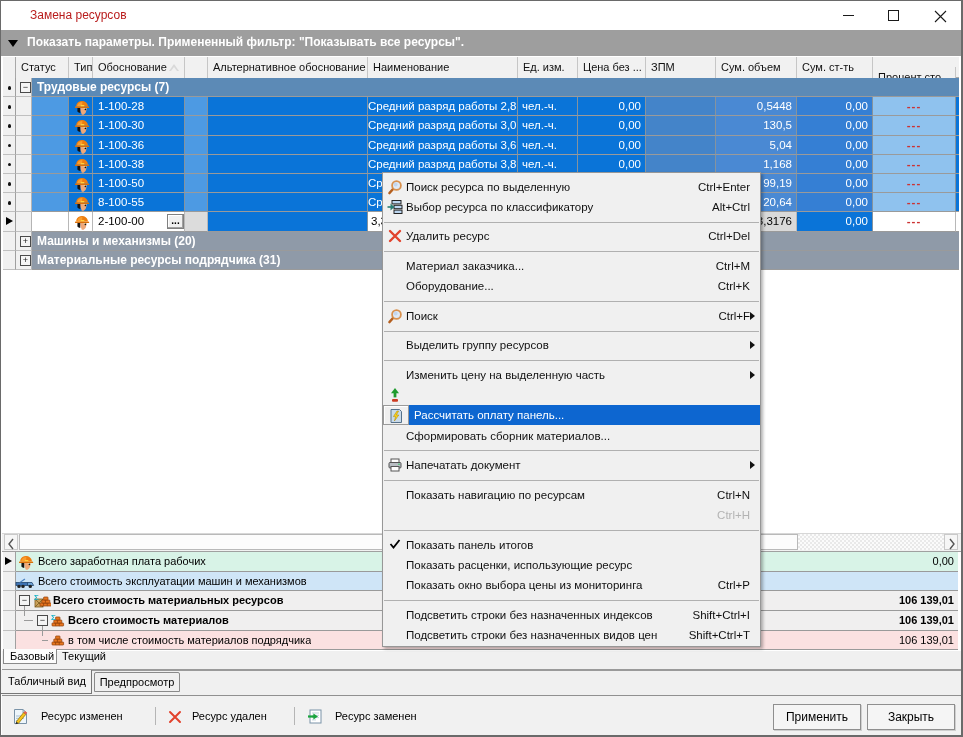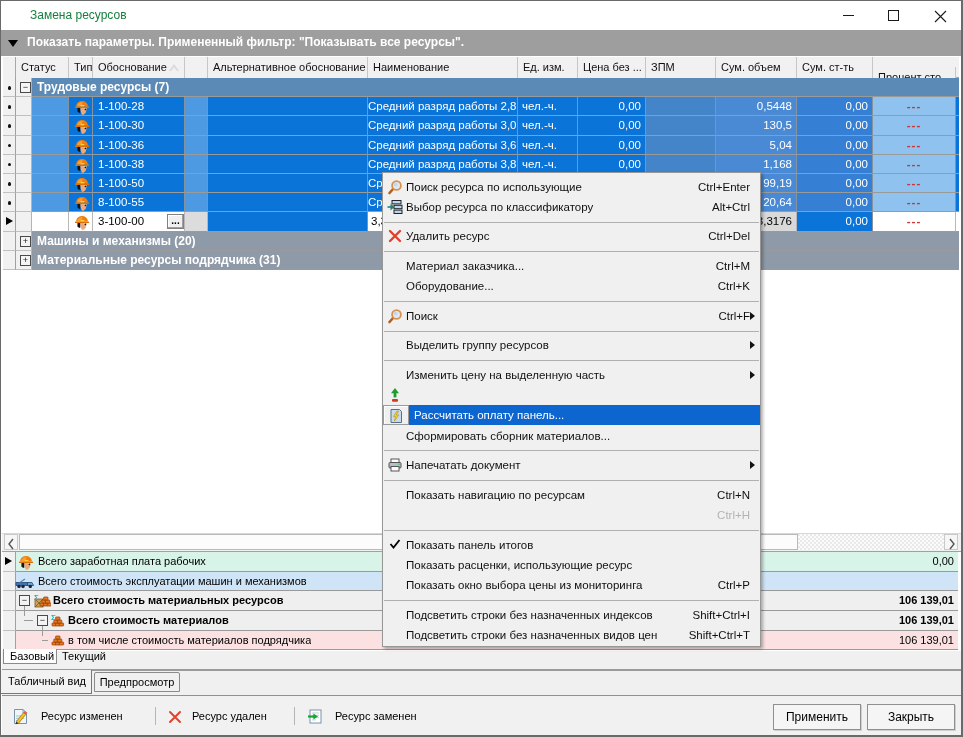--- a/index.html
+++ b/index.html
@@ -9,21 +9,21 @@
 .grp{position:absolute;color:#fff;font-weight:bold;font-size:12px;line-height:19px}
 .box{position:absolute;width:11px;height:11px;background:#f4f4f4;border:1px solid #4a4a4a;font-size:9px;line-height:8px;text-align:center;color:#222}
 .mi{position:absolute;left:0;width:100%;font-size:11.5px;color:#101010}
 .mi .lbl{position:absolute;left:23px;top:0;height:100%;display:flex;align-items:center}
 .mi .sc{position:absolute;right:10px;top:0;height:100%;display:flex;align-items:center}
 .sep{position:absolute;left:1px;right:1px;border-top:1px solid #b0b0b0}
 .arr{position:absolute;right:5px;top:50%;margin-top:-4px;width:0;height:0;border-left:5px solid #111;border-top:4px solid transparent;border-bottom:4px solid transparent}
 </style></head><body>
 <div class="win">
 <div class="a" style="left:0;top:0;width:961px;height:29px;background:#fff"></div>
-<div class="a" style="left:29px;top:7px;font-size:12px;color:#15803d">Замена ресурсов</div>
+<div class="a" style="left:29px;top:7px;font-size:12px;color:#b91c1c">Замена ресурсов</div>
 <div class="a" style="left:842px;top:14px;width:11px;height:1px;background:#1a1a1a"></div>
 <div class="a" style="left:887px;top:9px;width:11px;height:11px;border:1px solid #1a1a1a"></div>
 <div class="a" style="left:933px;top:8px"><svg width="13" height="13" viewBox="0 0 13 13" style="">
         <path d="M1 1 L12 12 M12 1 L1 12" stroke="#1a1a1a" stroke-width="1.1"></path>
       </svg></div>
 <div class="a" style="left:0;top:29px;width:961px;height:26px;background:#9e9e9e"></div>
 <div class="a" style="left:7px;top:39px;width:0;height:0;border-top:7px solid #000;border-left:5.5px solid transparent;border-right:5.5px solid transparent"></div>
 <div class="a" style="left:26px;top:34px;font-size:12px;font-weight:bold;color:#fff">Показать параметры. Примененный фильтр: "Показывать все ресурсы".</div>
 <div class="a" style="left:1px;top:55px;width:960px;height:477px;background:#fff"></div>
 <div class="a" style="left:2px;top:56px;width:956px;height:21px;background:#f1f1f1;border-bottom:1px solid #a8a8a8"></div>
@@ -219,21 +219,21 @@
         <path d="M3.5 8.6 L3.4 12.6 Q4.4 13.8 6.2 13.9 L6.6 8.6 Z" fill="#141414"></path>
         <path d="M6.3 8.6 L12.6 8.6 L12.3 11.8 Q12.1 14.6 9.6 15.7 L7.8 15.7 Q6.2 12.4 6.3 8.6 Z" fill="#efa878"></path>
         <path d="M9.5 8.8 L12.4 8.8 L12.3 10.6 L10 10.2 Z" fill="#f8dca6"></path>
         <path d="M2.2 7.6 L2.4 5.8 C3 3.4 5.6 1.9 8.2 2 C10.8 2.1 13.2 3.6 13.7 6 L13.9 7.6 Z" fill="#ee7e10"></path>
         <path d="M3.3 6.4 C4 4.2 6.4 3 8.4 3.1 L8 7.2 L3.2 7.3 Z" fill="#fa9e2c"></path>
         <path d="M6.8 6 L10.4 6.1 L10.2 7.6 L6.8 7.5 Z" fill="#ffd23e"></path>
         <path d="M1.2 7.5 L14.8 7.5 L15.2 9 L1 9 Z" fill="#ef820e"></path>
         <path d="M1 8.6 L15.2 8.6 L15.1 9 L1 9 Z" fill="#c05c08"></path>
         <circle cx="11.4" cy="10.3" r="0.85" fill="#101010"></circle>
       </svg></div>
-<div class="cell" style="left:92px;top:211.39999999999995px;width:92px;height:19.2px;background:#fff;font-size:11.5px;border-right:1px solid #b8b8b8;border-bottom:1px solid #9a9a9a;color:#000;padding-left:5px;">3-100-00</div>
+<div class="cell" style="left:92px;top:211.39999999999995px;width:92px;height:19.2px;background:#fff;font-size:11.5px;border-right:1px solid #b8b8b8;border-bottom:1px solid #9a9a9a;color:#000;padding-left:5px;">2-100-00</div>
 <div class="a" style="left:166px;top:213.39999999999995px;width:17px;height:15px;background:#f0f0f0;border:1px solid #808080;box-shadow:inset -1px -1px 0 #a0a0a0, inset 1px 1px 0 #fff;font-size:10px;line-height:11px;text-align:center;color:#000;font-weight:bold">...</div>
 <div class="cell" style="left:184px;top:211.39999999999995px;width:23px;height:19.2px;background:#dcdcdc;font-size:11.5px;border-right:1px solid #b8b8b8;border-bottom:1px solid #9a9a9a;"></div>
 <div class="cell" style="left:207px;top:211.39999999999995px;width:160px;height:19.2px;background:#0a74d8;font-size:11.5px;border-right:1px solid #85939e;border-bottom:1px solid #9a9a9a;"></div>
 <div class="cell" style="left:367px;top:211.39999999999995px;width:150px;height:19.2px;background:#fff;font-size:11.5px;border-right:1px solid #b8b8b8;border-bottom:1px solid #9a9a9a;color:#000;padding-left:3px;">3,3176</div>
 <div class="cell" style="left:517px;top:211.39999999999995px;width:60px;height:19.2px;background:#fff;font-size:11.5px;border-right:1px solid #b8b8b8;border-bottom:1px solid #9a9a9a;"></div>
 <div class="cell" style="left:577px;top:211.39999999999995px;width:68px;height:19.2px;background:#fff;font-size:11.5px;border-right:1px solid #b8b8b8;border-bottom:1px solid #9a9a9a;"></div>
 <div class="cell" style="left:645px;top:211.39999999999995px;width:70px;height:19.2px;background:#fff;font-size:11.5px;border-right:1px solid #b8b8b8;border-bottom:1px solid #9a9a9a;"></div>
 <div class="cell" style="left:715px;top:211.39999999999995px;width:81px;height:19.2px;background:#d9d9d9;font-size:11.5px;border-right:1px solid #b8b8b8;border-bottom:1px solid #9a9a9a;color:#000;padding-right:4px;text-align:right;">3,3176</div>
 <div class="cell" style="left:796px;top:211.39999999999995px;width:76px;height:19.2px;background:#0a74d8;font-size:11.5px;border-right:1px solid #85939e;border-bottom:1px solid #9a9a9a;color:#fff;padding-right:4px;text-align:right;">0,00</div>
 <div class="cell" style="left:872px;top:211.39999999999995px;width:83px;height:19.2px;background:#fff;font-size:11.5px;border-right:1px solid #b8b8b8;border-bottom:1px solid #9a9a9a;color:#cc3333;text-align:center;font-weight:bold;letter-spacing:1px;">---</div>
@@ -365,21 +365,21 @@
 <div class="a" style="left:334px;top:709px;font-size:11px;color:#000">Ресурс заменен</div>
 <div style="position:absolute;top:703px;width:88px;height:26px;background:#f5f5f5;border:1px solid #8f8f8f;box-shadow:1px 1px 0 #cfcfcf;font-size:12px;line-height:24px;text-align:center;color:#000;left:772px">Применить</div>
 <div style="position:absolute;top:703px;width:88px;height:26px;background:#f5f5f5;border:1px solid #8f8f8f;box-shadow:1px 1px 0 #cfcfcf;font-size:12px;line-height:24px;text-align:center;color:#000;left:866px">Закрыть</div>
 <div class="a" style="left:381px;top:171px;width:379px;height:475.4px;background:#f0f0f0;border:1px solid #979797;box-shadow:2px 2px 3px rgba(0,0,0,0.3)">
 <div class="mi" style="top:3.5px;height:20.2px;color:#101010">
         <div style="position:absolute;left:4px;top:2px"><svg width="16" height="16" viewBox="0 0 16 16" style="">
             <line x1="6.5" y1="9.5" x2="2.5" y2="14" stroke="#b55f1e" stroke-width="2.6" stroke-linecap="round"></line>
             <circle cx="9.5" cy="6.5" r="4.4" fill="#dfeaf6" stroke="#d8914e" stroke-width="1.8"></circle>
             <circle cx="8.6" cy="5.6" r="2" fill="#c3d7ee"></circle>
           </svg></div>
-        <div class="lbl">Поиск ресурса по использующие</div>
+        <div class="lbl">Поиск ресурса по выделенную</div>
         <div class="sc" style="color:#101010">Ctrl+Enter</div>
       </div>
 <div class="mi" style="top:23.7px;height:20.2px;color:#101010">
         <div style="position:absolute;left:4px;top:2px"><svg width="16" height="16" viewBox="0 0 16 16" style="">
             <rect x="5" y="1.5" width="9" height="3.4" fill="#bcd6f0" stroke="#222" stroke-width="1"></rect>
             <rect x="7" y="6.3" width="8" height="3.4" fill="#bcd6f0" stroke="#222" stroke-width="1"></rect>
             <rect x="7" y="11.1" width="8" height="3.4" fill="#bcd6f0" stroke="#222" stroke-width="1"></rect>
             <path d="M0.5 8 L6.5 8" stroke="#2a7d72" stroke-width="1.6"></path>
             <path d="M3.5 4.5 L7.5 8 L3.5 11.5 Z" fill="#2a7d72"></path>
           </svg></div>

